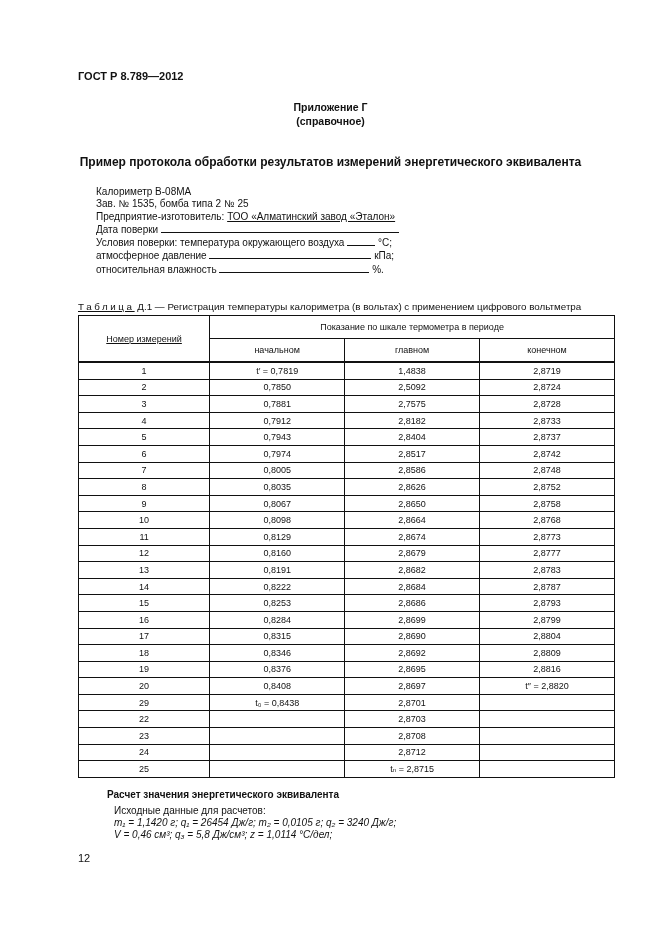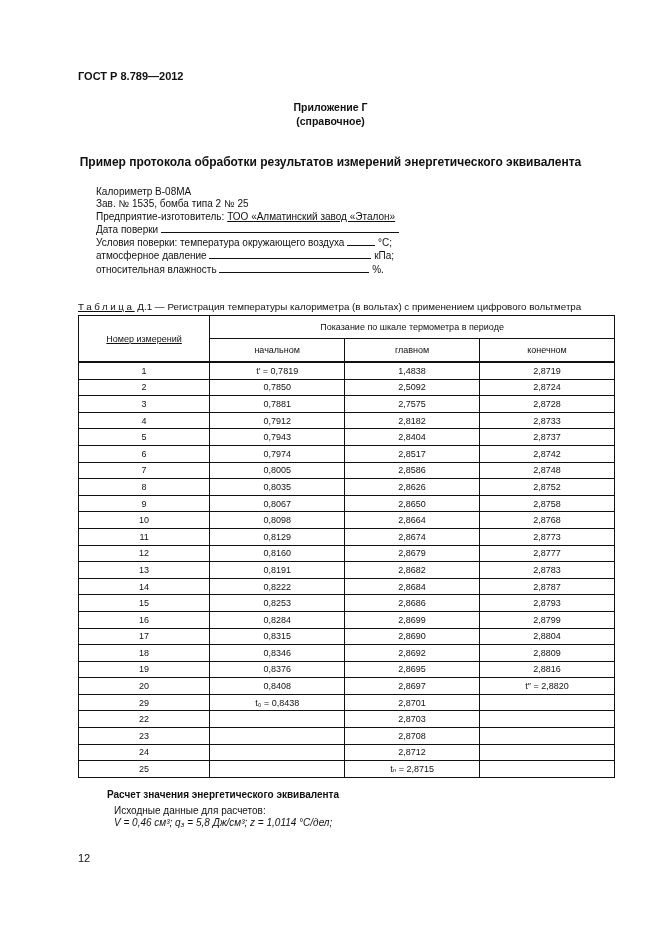--- a/index.html
+++ b/index.html
@@ -212,16 +212,17 @@
         <td></td>
         <td>tₙ = 2,8715</td>
         <td></td>
       </tr>
     </tbody>
 </table>
 
 <div class="abs calc-title">Расчет значения энергетического эквивалента</div>
 <div class="abs calc">
   <div>Исходные данные для расчетов:</div>
+  <div class="it">m₁ = 1,1420 г; q₁ = 26454 Дж/г; m₂ = 0,0105 г; q₂ = 3240 Дж/г;</div>
   <div class="it">V = 0,46 см³; q₃ = 5,8 Дж/см³; z = 1,0114 °С/дел;</div>
 </div>
 
 <div class="abs page-no">12</div>
 
 </body></html>

